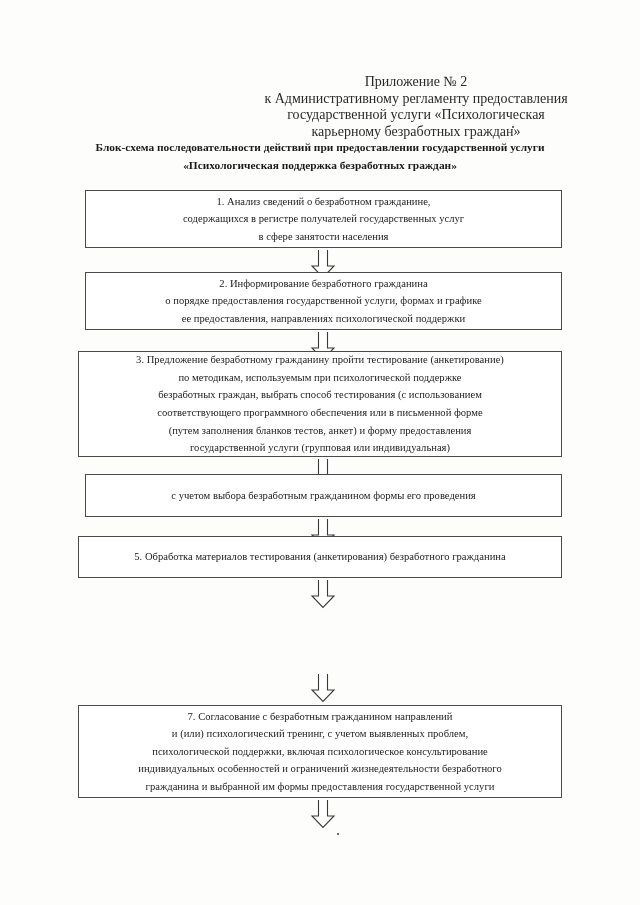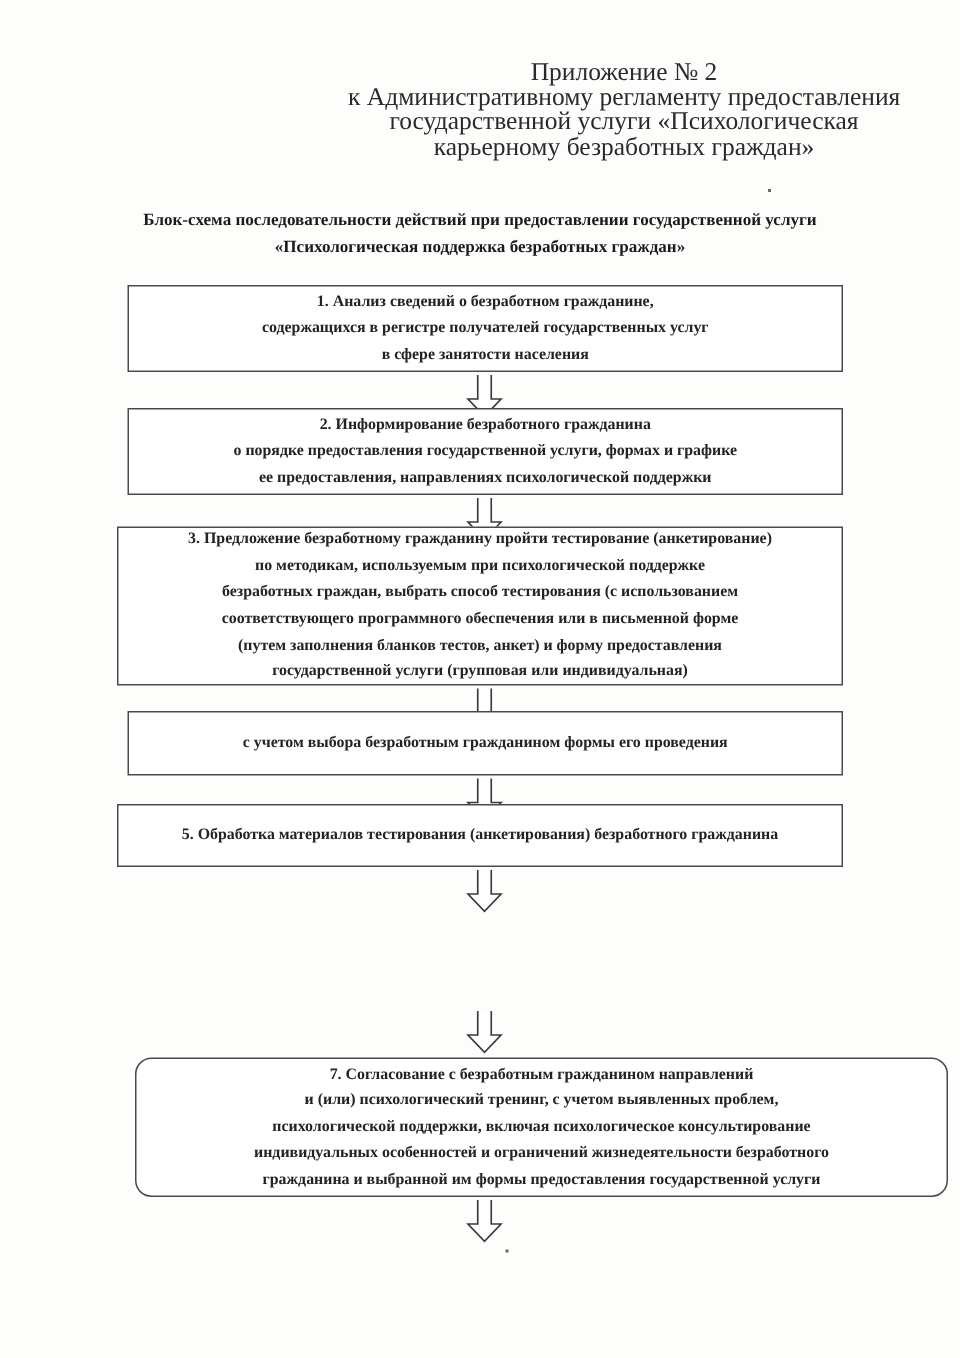--- a/index.html
+++ b/index.html
@@ -20,24 +20,24 @@
   #page {
     position: absolute;
     inset: 0;
     background: #fdfdfc;
   }
 
   
   .appendix {
     position: absolute;
     left: 232px;
-    top: 40px;
+    top: 74px;
     width: 368px;
     text-align: center;
-    font-size: 17px;
+    font-size: 14px;
     line-height: 16.5px;
     color: #2a2a2a;
   }
   .appendix .ln { display: block; white-space: nowrap; }
   .appendix .ln.l1 { text-align: center; }
   .appendix .ln.l2 { text-align: center; }
   .appendix .ln.l3 { text-align: center; }
   .appendix .ln.l4 { text-align: center; }
 
   
@@ -66,21 +66,21 @@
     padding: 3px 8px;
   }
   .flow-box .txt {
     display: block;
     width: 100%;
     text-align: center;
     font-size: 10.6px;
     line-height: 17.6px;
     color: #232323;
   }
-  .flow-box .txt .ln { display: block; white-space: nowrap; font-weight: bold; }
+  .flow-box .txt .ln { display: block; white-space: nowrap; }
 
   
   .arrow {
     position: absolute;
     width: 26px;
     height: 30px;
   }
   .arrow svg { display: block; width: 100%; height: 100%; }
 
   
@@ -177,21 +177,21 @@
     </svg>
   </div>
 
 
   <div class="arrow" style="left:310px; top:673px;">
     <svg viewBox="0 0 26 30" preserveAspectRatio="none" aria-hidden="true">
       <path d="M8.5 1 L8.5 17 L2 17 L13 28.5 L24 17 L17.5 17 L17.5 1" fill="#ffffff" stroke="#3a3a3a" stroke-width="1.1" stroke-linejoin="miter"></path>
     </svg>
   </div>
 
-  <div class="flow-box" style="left:90px; top:705px; width:542px; height:93px;border-radius:11px;">
+  <div class="flow-box" style="left:78px; top:705px; width:484px; height:93px;">
     <span class="txt">
       <span class="ln">7. Согласование с безработным гражданином направлений</span>
       <span class="ln">и (или) психологический тренинг, с учетом выявленных проблем,</span>
       <span class="ln">психологической поддержки, включая  психологическое консультирование</span>
       <span class="ln">индивидуальных особенностей и ограничений жизнедеятельности безработного</span>
       <span class="ln">гражданина и выбранной им формы предоставления государственной услуги</span>
     </span>
   </div>
 
   <div class="arrow" style="left:310px; top:799px;">

